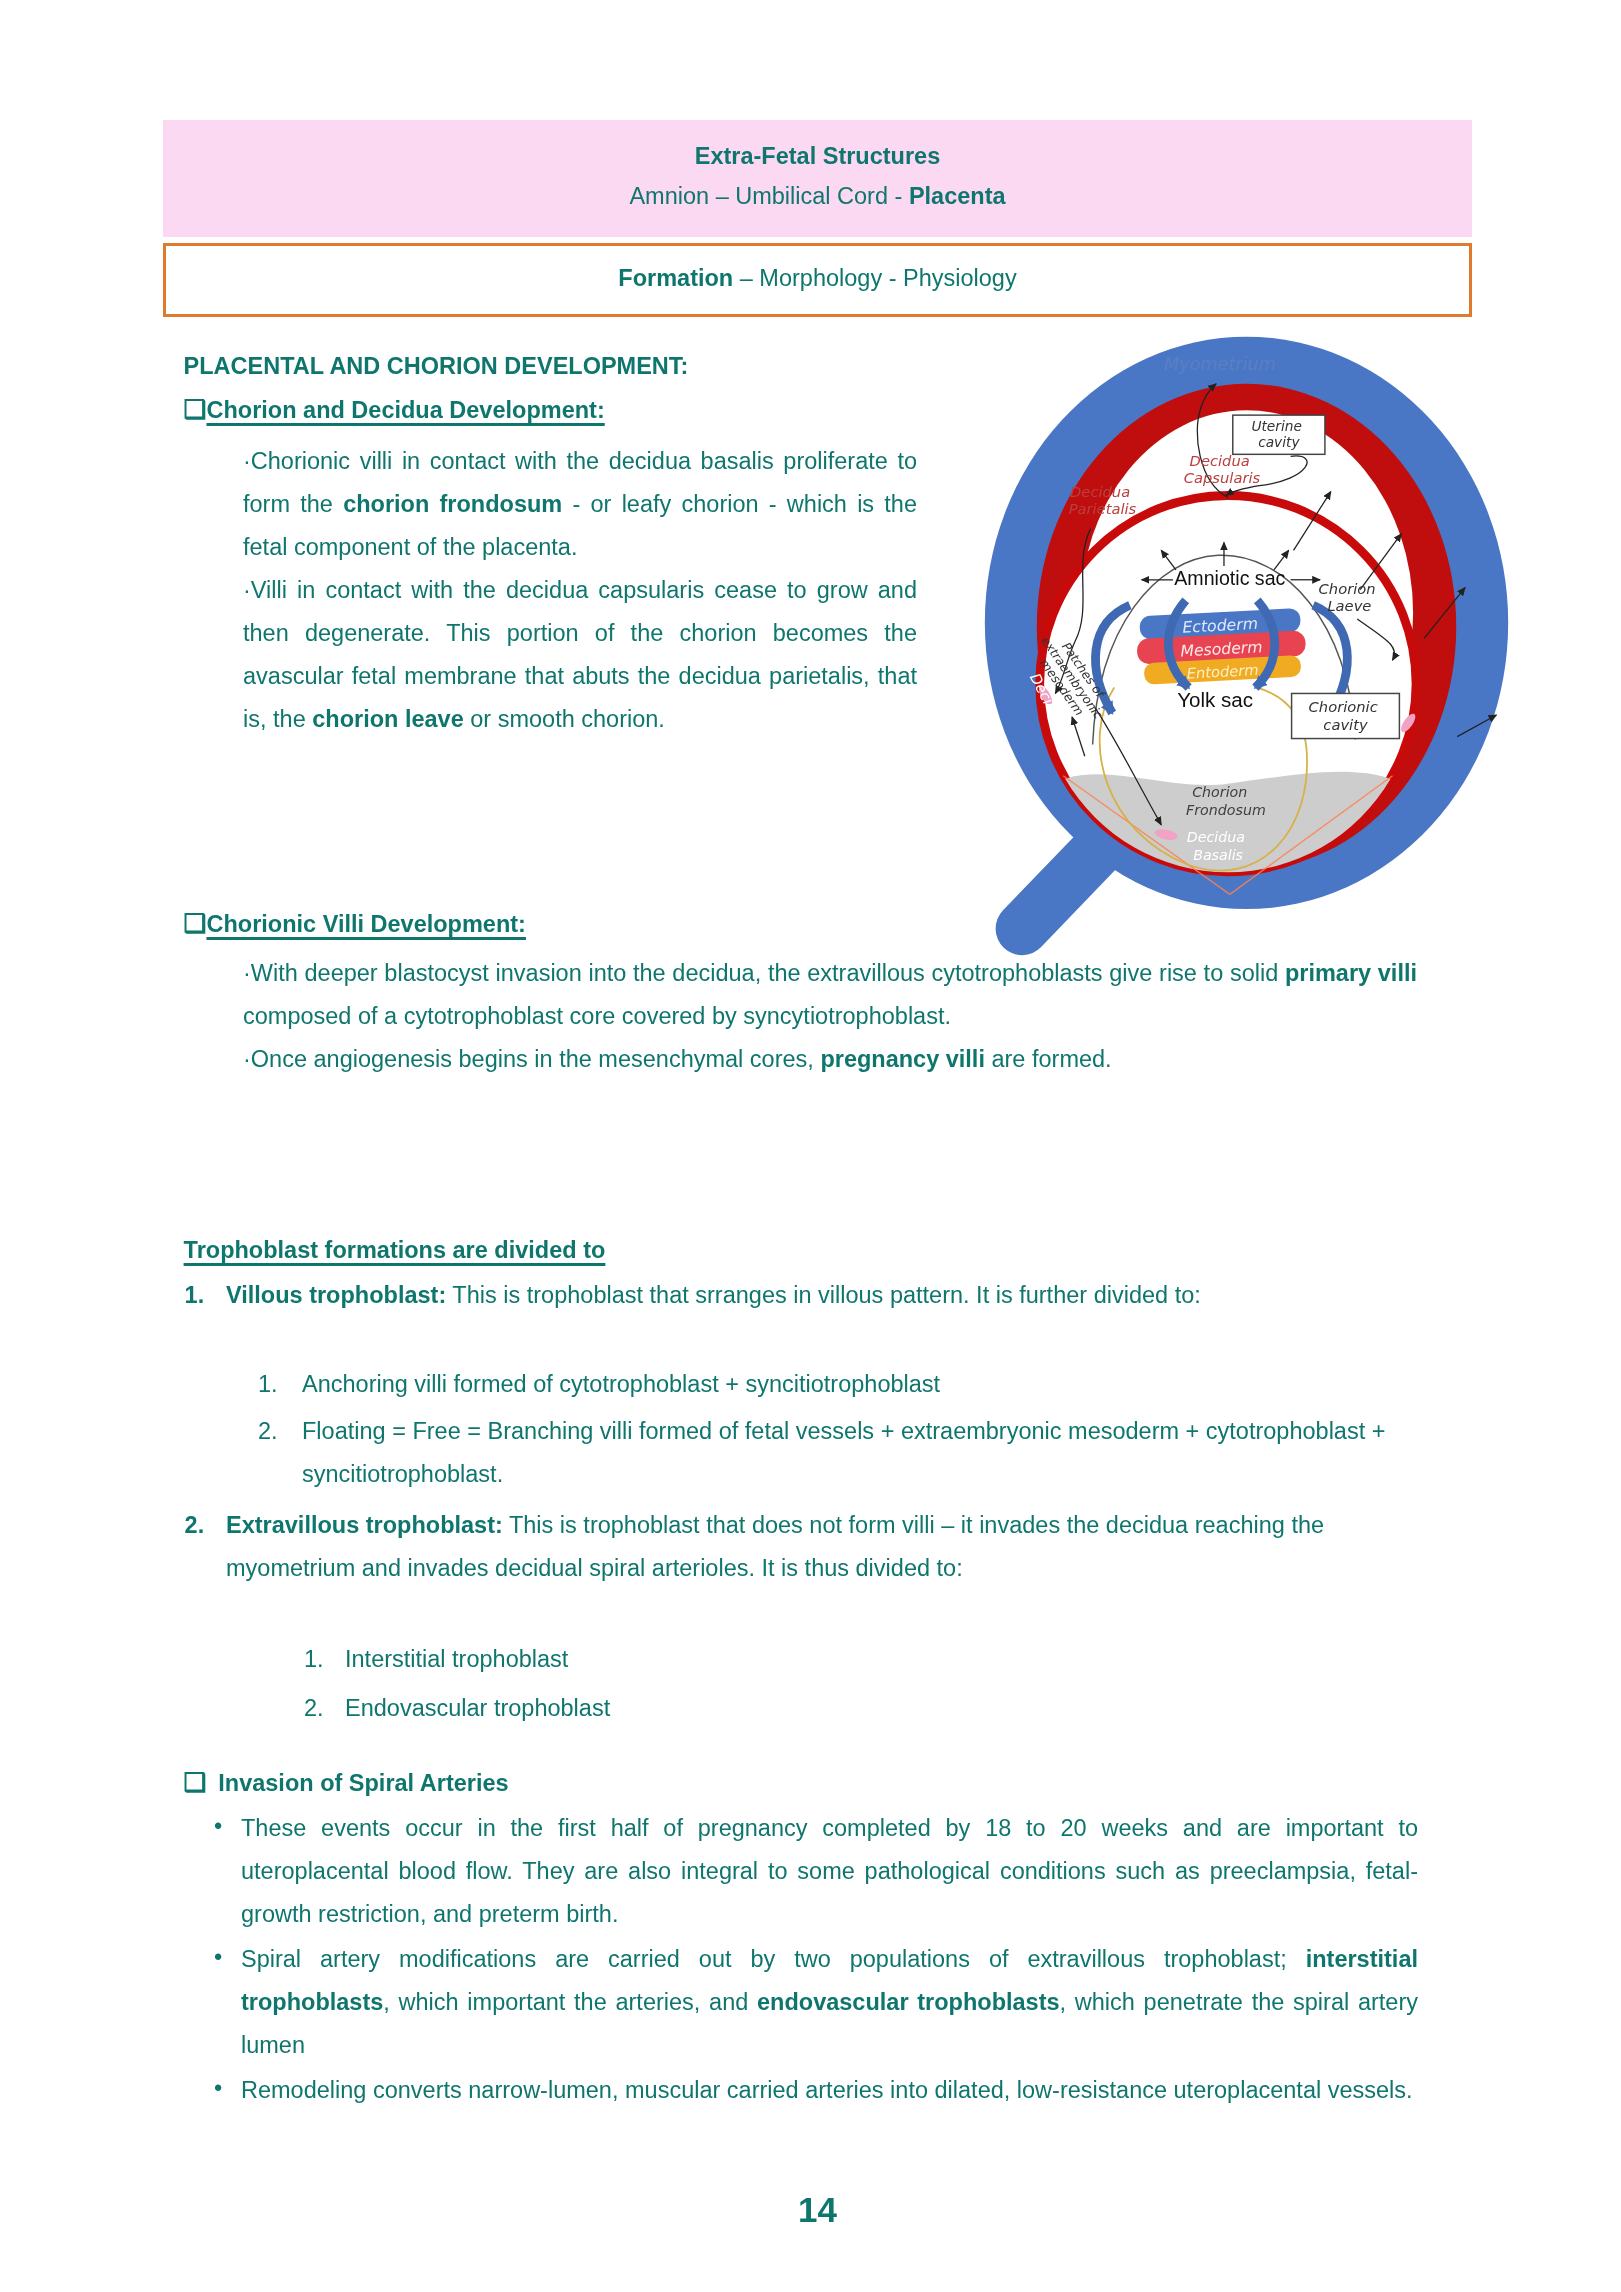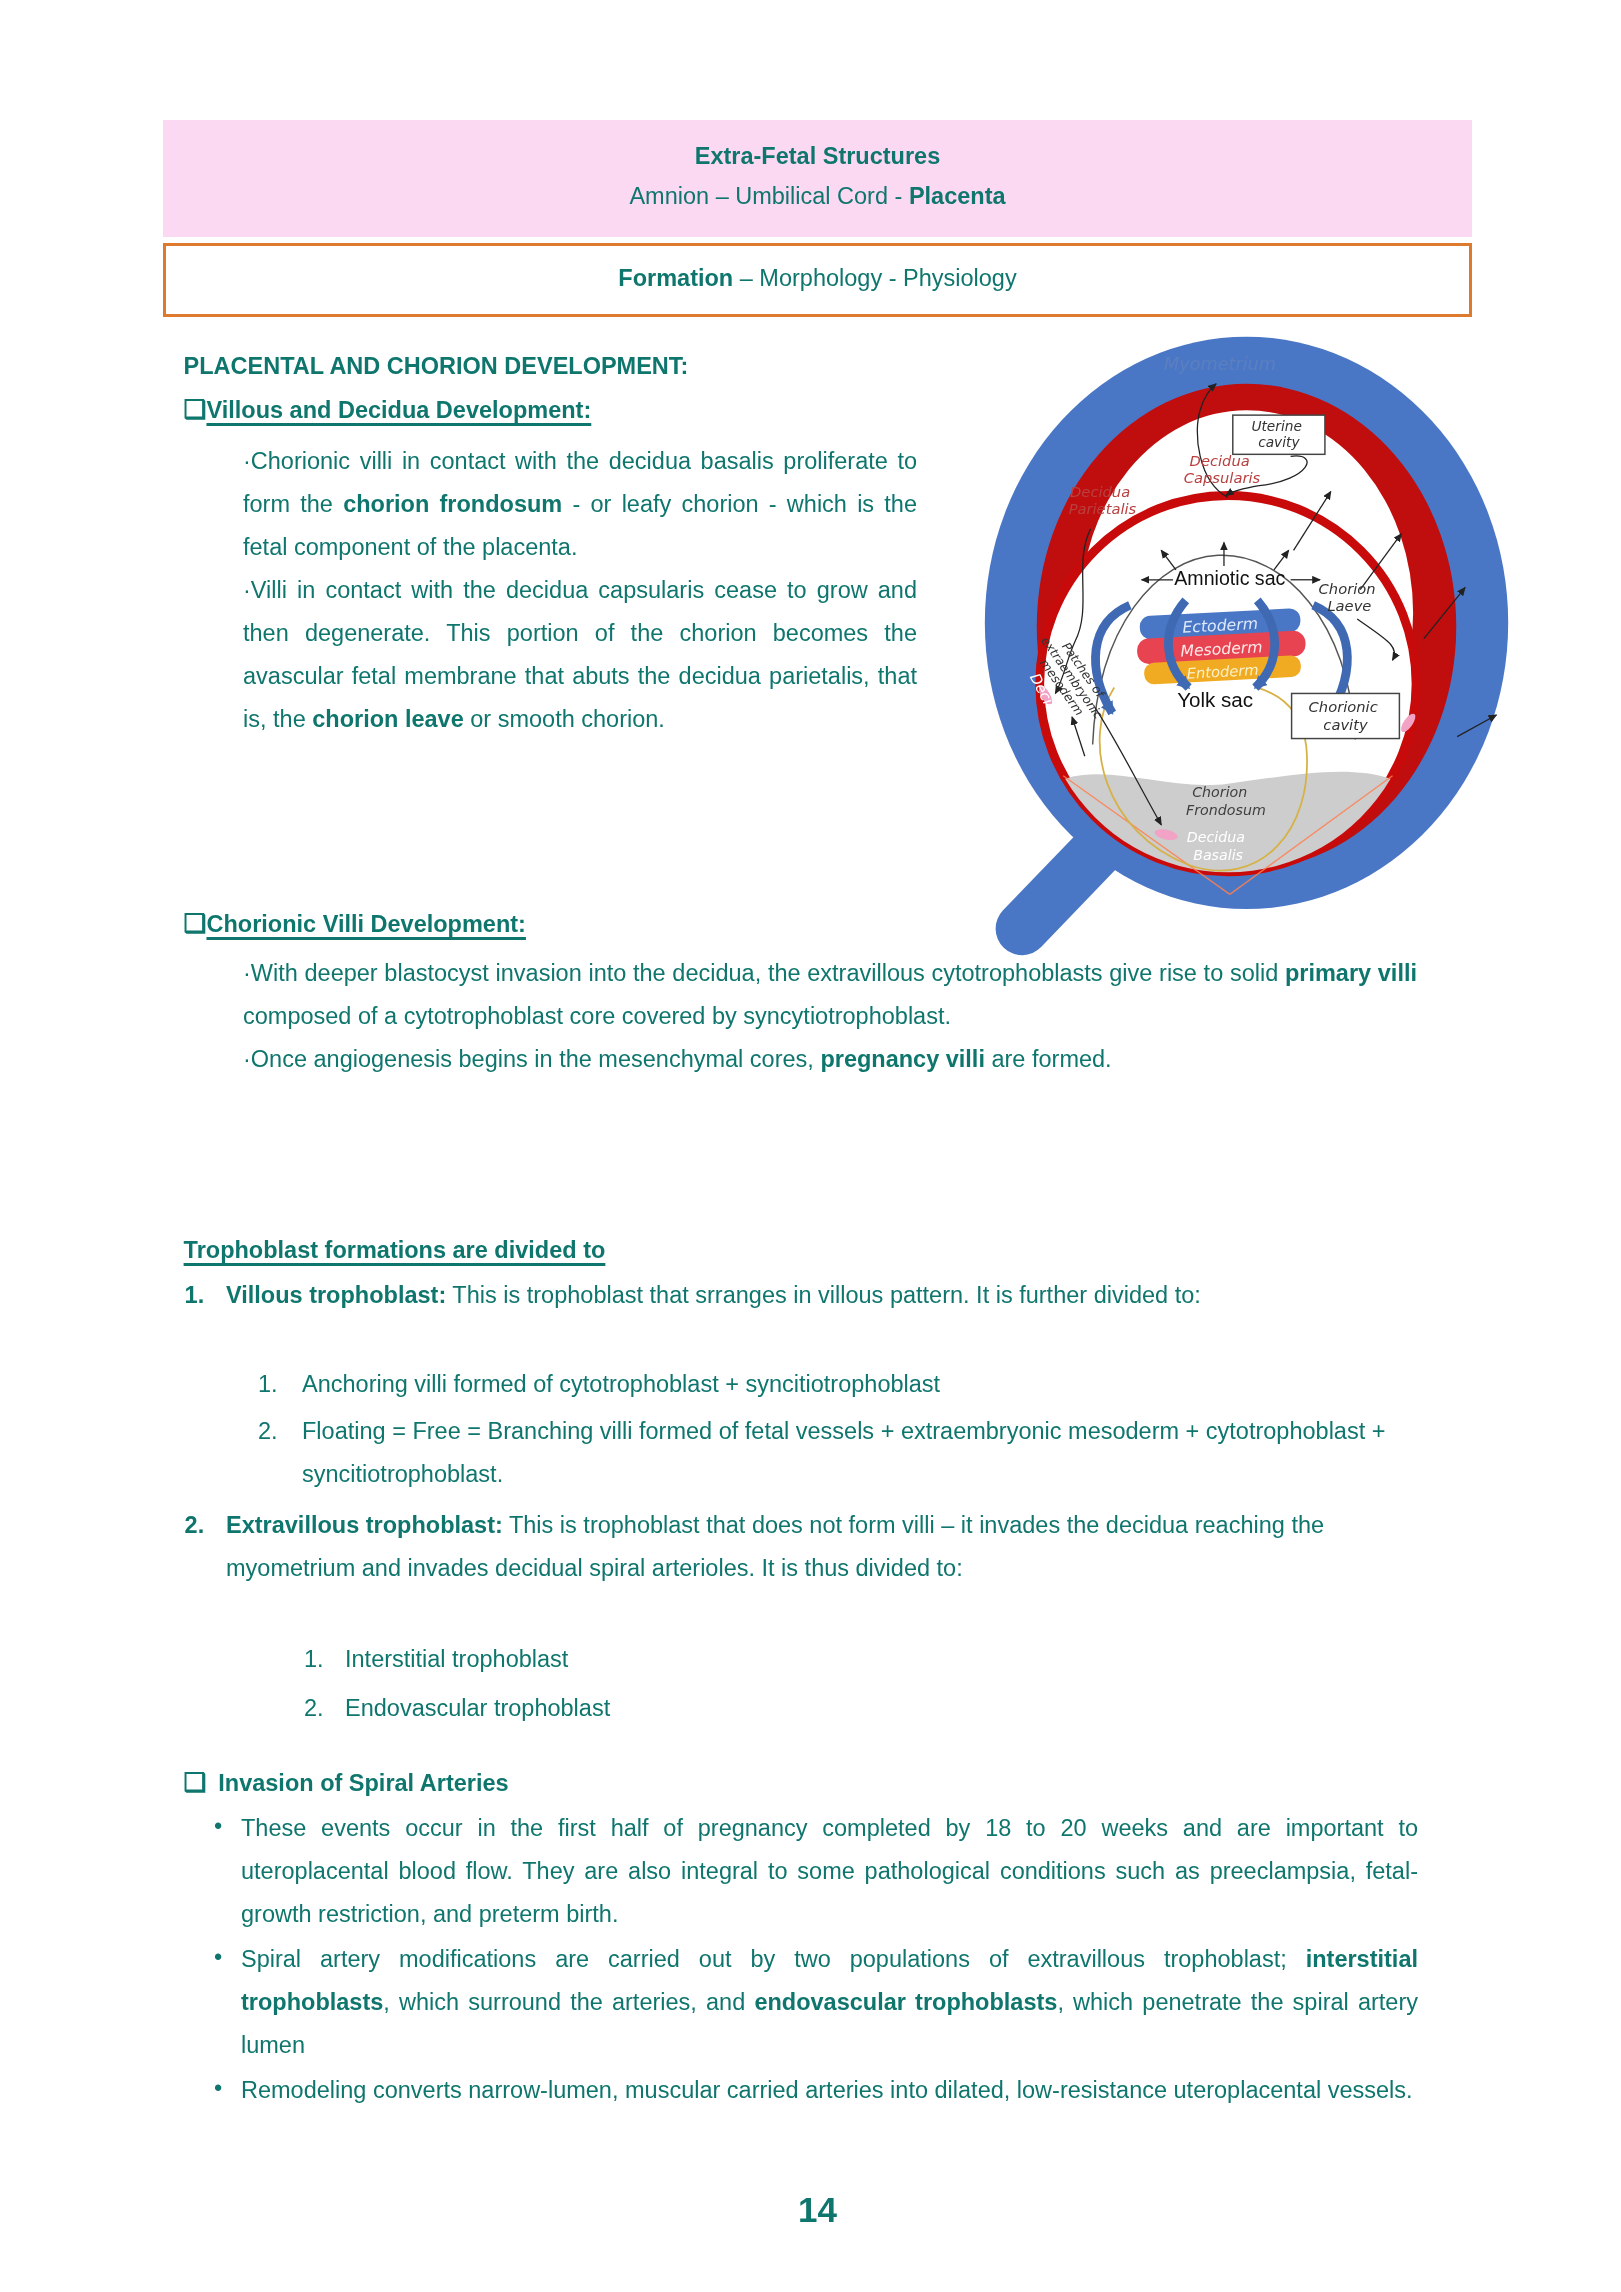--- a/index.html
+++ b/index.html
@@ -178,21 +178,21 @@
       <tspan x="258" y="530">Decidua</tspan>
       <tspan x="258" y="548">Basalis</tspan>
     </text>
   </svg>
 
   <div class="body">
 
     <div class="hA">PLACENTAL AND CHORION DEVELOPMENT:</div>
 
     <div class="hB">
-      <span class="chk">❑</span><span class="und">Villous and Decidua Development:</span>
+      <span class="chk">❑</span><span class="und">Chorion and Decidua Development:</span>
     </div>
 
     <div class="sec1text">
       <div class="p1"><span>·Chorionic villi in contact with the decidua basalis proliferate to form the </span><b>chorion frondosum</b><span> - or leafy chorion - which is the fetal component of the placenta.</span></div>
       <div class="p2"><span>·Villi in contact with the decidua capsularis cease to grow and then degenerate. This portion of the chorion becomes the avascular fetal membrane that abuts the decidua parietalis, that is, the </span><b>chorion leave</b><span> or smooth chorion.</span></div>
     </div>
 
     <div class="hB hB2">
       <span class="chk">❑</span><span class="und">Chorionic Villi Development:</span>
     </div>
@@ -235,21 +235,21 @@
     <div class="hInv">
       <span class="chk">❑</span><span>Invasion of Spiral Arteries</span>
     </div>
 
     <div class="inv mh3">
       <span class="blt">•</span>
       <span><span>These events occur in the first half of pregnancy completed by 18 to 20 weeks and are important to uteroplacental blood flow. They are also integral to some pathological conditions such as preeclampsia, fetal-growth restriction, and preterm birth.</span></span>
     </div>
     <div class="inv mh3">
       <span class="blt">•</span>
-      <span><span>Spiral artery modifications are carried out by two populations of extravillous trophoblast; </span><b>interstitial trophoblasts</b><span>, which surround the arteries, and </span><b>endovascular trophoblasts</b><span>, which penetrate the spiral artery lumen</span></span>
+      <span><span>Spiral artery modifications are carried out by two populations of extravillous trophoblast; </span><b>interstitial trophoblasts</b><span>, which important the arteries, and </span><b>endovascular trophoblasts</b><span>, which penetrate the spiral artery lumen</span></span>
     </div>
     <div class="inv mh2">
       <span class="blt">•</span>
       <span><span>Remodeling converts narrow-lumen, muscular carried arteries into dilated, low-resistance uteroplacental vessels.</span></span>
     </div>
 
   </div>
 
   <div class="pageno">14</div>
 

